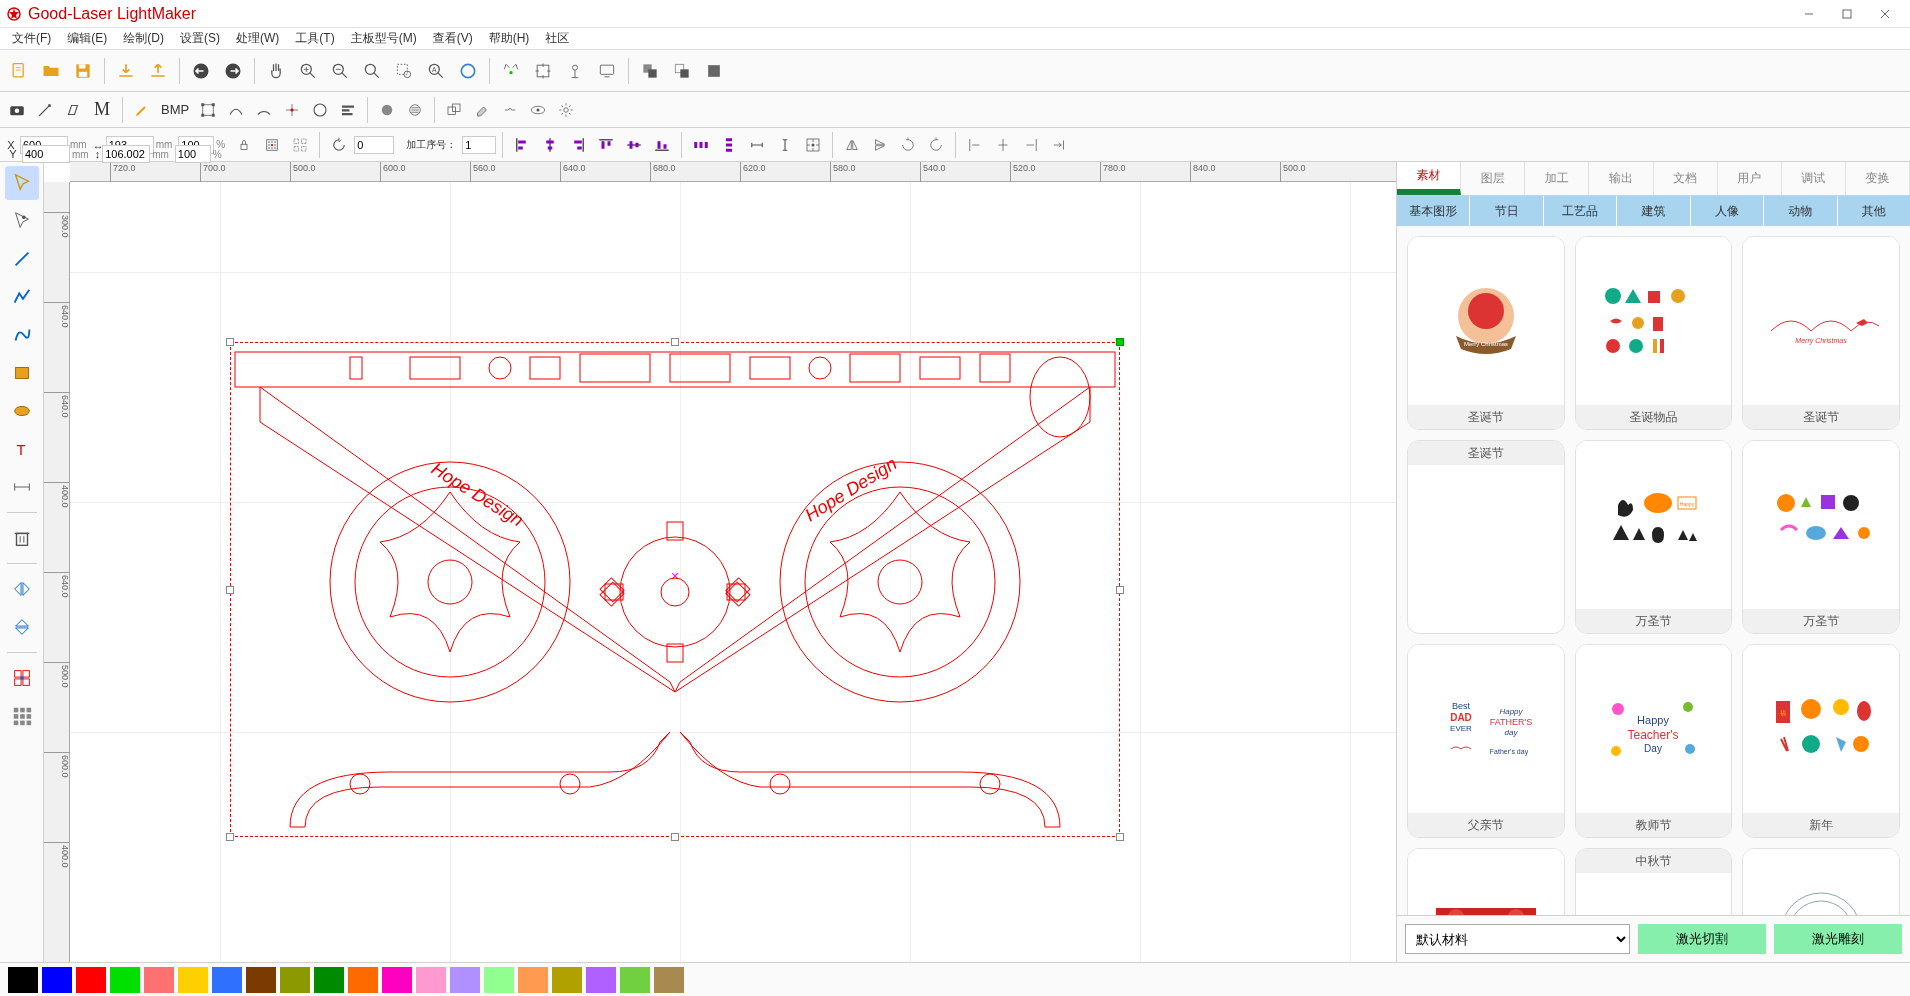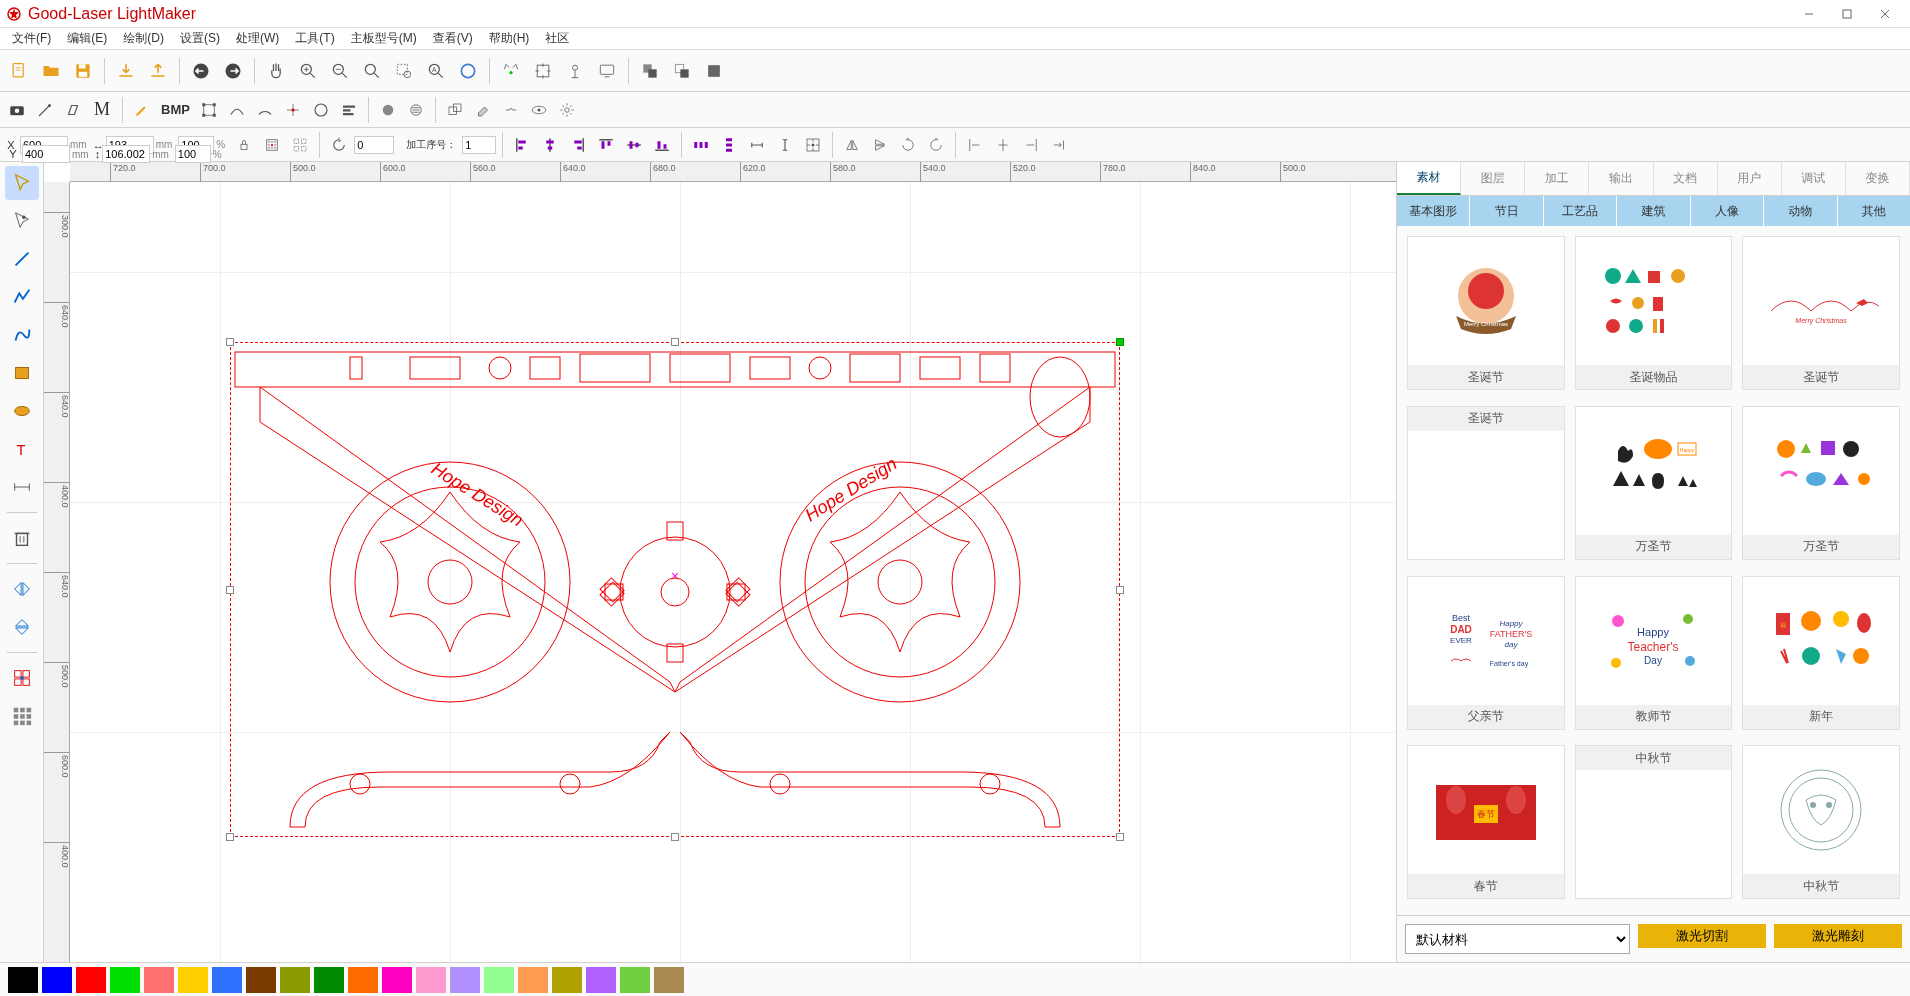--- a/index.html
+++ b/index.html
@@ -17,21 +17,21 @@
 
 
 .toolbar-row { height: 42px; display: flex; align-items: center; padding: 2px 4px; border-bottom: 1px solid #d0d0d0; background: #fafafa; gap: 2px; }
 .toolbar-row.second { height: 36px; }
 .toolbar-row.third { height: 34px; }
 .tool-btn { width: 30px; height: 30px; display: flex; align-items: center; justify-content: center; border-radius: 3px; cursor: pointer; color: #555; }
 .tool-btn.small { width: 26px; height: 26px; }
 .tool-sep { width: 1px; height: 26px; background: #ccc; margin: 0 4px; }
 .tool-btn svg { width: 20px; height: 20px; }
 .tool-btn.small svg { width: 18px; height: 18px; }
-.bmp-label { font-weight: bold; font-size: 13px; padding: 0 4px; }
+.bmp-label { font-weight: normal; font-size: 13px; padding: 0 4px; }
 .m-label { font-size: 18px; font-family: serif; padding: 0 6px; }
 
 .coord-group { display: flex; align-items: center; gap: 2px; font-size: 11px; }
 .coord-group .lbl { width: 14px; text-align: center; }
 .coord-input { width: 48px; height: 18px; border: 1px solid #ccc; font-size: 11px; padding: 0 2px; text-align: left; }
 .unit { color: #888; font-size: 10px; margin-right: 4px; }
 
 
 .main-area { display: flex; height: calc(996px - 28px - 22px - 42px - 36px - 34px - 34px); }
 .left-tools { width: 44px; background: #fafafa; border-right: 1px solid #d0d0d0; display: flex; flex-direction: column; align-items: center; padding-top: 4px; gap: 4px; }
@@ -51,34 +51,34 @@
 
 .design { position: absolute; stroke: #e00; stroke-width: 1; fill: none; }
 .sel-rect { position: absolute; border: 1px dashed #e00; }
 .handle { position: absolute; width: 8px; height: 8px; background: #fff; border: 1px solid #888; }
 .handle.green { background: #0c0; border-color: #090; }
 .origin-mark { position: absolute; width: 8px; height: 8px; color: #f0f; font-size: 14px; line-height: 8px; }
 
 .right-panel { width: 514px; background: #fafafa; border-left: 1px solid #d0d0d0; display: flex; flex-direction: column; }
 .right-tabs { display: flex; height: 34px; border-bottom: 1px solid #d0d0d0; background: #fafafa; }
 .right-tabs .rtab { flex: 1; display: flex; align-items: center; justify-content: center; font-size: 12px; color: #888; cursor: pointer; border-right: 1px solid #e0e0e0; }
-.right-tabs .rtab.active { color: #0c4a6e; background: #fff; border-bottom: 2px solid #15803d; }
+.right-tabs .rtab.active { color: #b91c1c; background: #fff; border-bottom: 6px solid #15803d; }
 
 .cat-tabs { display: flex; height: 30px; background: #a8d4f0; }
 .cat-tabs .ctab { flex: 1; display: flex; align-items: center; justify-content: center; font-size: 12px; color: #333; cursor: pointer; border-right: 1px solid #fff; background: #a8d4f0; }
 .cat-tabs .ctab:last-child { border-right: none; }
 
 .asset-grid { flex: 1; overflow-y: auto; padding: 10px; display: grid; grid-template-columns: repeat(3, 1fr); gap: 10px; }
-.asset-card { background: #fff; border: 1px solid #e0e0e0; border-radius: 0; overflow: hidden; display: flex; flex-direction: column; height: 154px; }
+.asset-card { background: #fff; border: 1px solid #e0e0e0; border-radius: 12px; overflow: hidden; display: flex; flex-direction: column; height: 194px; }
 .asset-thumb { flex: 1; display: flex; align-items: center; justify-content: center; background: #fff; color: #aaa; font-size: 11px; position: relative; }
 .asset-label { height: 24px; background: #f0f0f0; display: flex; align-items: center; justify-content: center; font-size: 12px; color: #555; }
 
 .bottom-actions { display: flex; padding: 8px; gap: 8px; border-top: 1px solid #d0d0d0; }
 .material-select { flex: 1; height: 30px; border: 1px solid #aaa; background: #fff; padding: 0 6px; font-size: 13px; }
-.action-btn { width: 128px; height: 24px; background: #eab308; border: none; font-size: 13px; cursor: pointer; }
+.action-btn { width: 128px; height: 30px; background: #86efac; border: none; font-size: 13px; cursor: pointer; }
 
 
 .color-bar { height: 34px; display: flex; align-items: center; padding: 4px 8px; border-top: 1px solid #d0d0d0; background: #fafafa; gap: 4px; }
 .color-sw { width: 30px; height: 26px; cursor: pointer; }
 </style>
 </head>
 <body>
 
 <div class="titlebar">
   <span class="icon">

